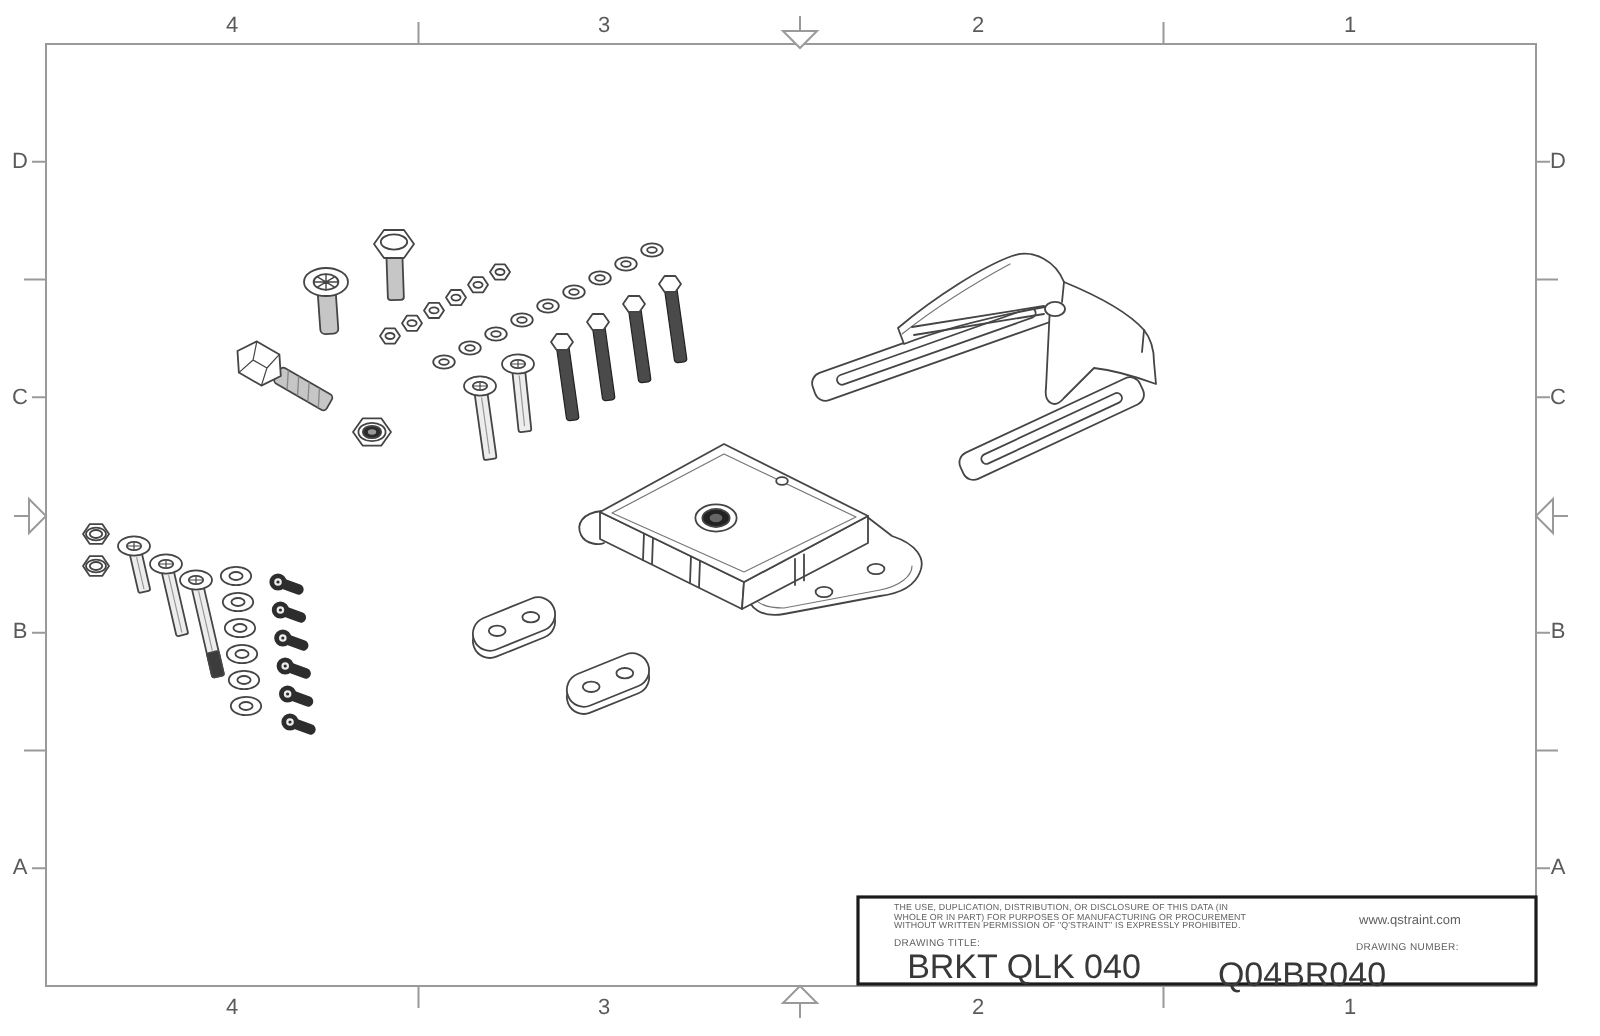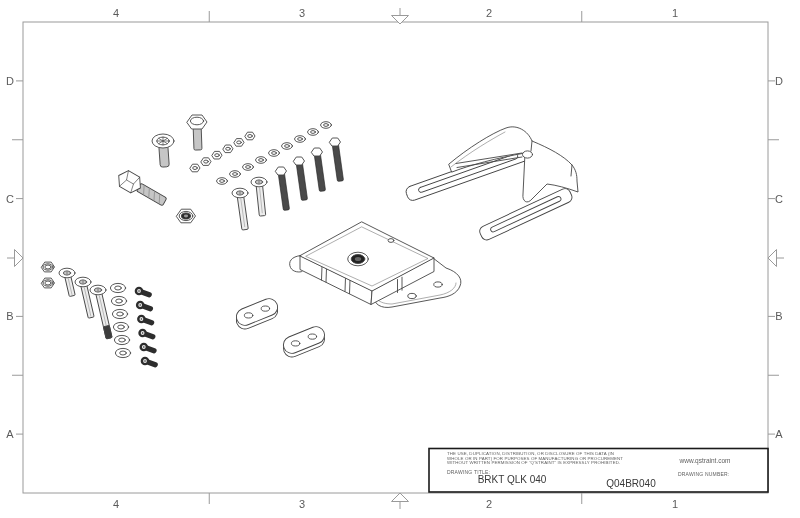--- a/index.html
+++ b/index.html
@@ -5,21 +5,21 @@
   html,body{margin:0;padding:0;background:#e8e8e8;}
   .page{position:relative;width:800px;height:518px;background:#ffffff;overflow:hidden;
         font-family:"Liberation Sans",sans-serif;}
   .page svg{position:absolute;left:0;top:0;}
   .lbl{position:absolute;color:#5a5a5a;font-size:11px;text-align:center;line-height:14px;}
   .lbl.side{width:16px;}
   .lbl.col{width:40px;}
   .tb-text{position:absolute;color:#5f5f5f;}
   .tb-legal{left:447px;top:452px;width:190px;font-size:4.4px;line-height:4.6px;letter-spacing:0.1px;}
   .tb-small{font-size:5px;letter-spacing:0.2px;}
-  .tb-big{font-size:10px;color:#383838;text-align:center;}
+  .tb-big{font-size:17px;color:#383838;text-align:center;}
 </style>
 </head>
 <body>
 
 <div class="page">
 
 <svg width="800" height="518" viewBox="0 0 800 518" xmlns="http://www.w3.org/2000/svg">
 
   <g stroke="#9a9a9a" stroke-width="1" fill="none">
     <rect x="23" y="22" width="745" height="471"></rect>
@@ -307,15 +307,15 @@
 
   <div class="tb-text tb-legal">
     <div>THE USE, DUPLICATION, DISTRIBUTION, OR DISCLOSURE OF THIS DATA (IN</div>
     <div>WHOLE OR IN PART) FOR PURPOSES OF MANUFACTURING OR PROCUREMENT</div>
     <div>WITHOUT WRITTEN PERMISSION OF "Q'STRAINT" IS EXPRESSLY PROHIBITED.</div>
   </div>
   <div class="tb-text tb-small" style="left:447px;top:468.5px;">DRAWING TITLE:</div>
   <div class="tb-text tb-big" style="left:452px;top:474px;width:120px;">BRKT QLK 040</div>
   <div class="tb-text" style="left:660px;top:456.5px;width:90px;font-size:6.5px;text-align:center;">www.qstraint.com</div>
   <div class="tb-text tb-small" style="left:678px;top:470.5px;">DRAWING NUMBER:</div>
-  <div class="tb-text tb-big" style="left:581px;top:478px;width:100px;">Q04BR040</div>
+  <div class="tb-text tb-big" style="left:601px;top:478px;width:100px;">Q04BR040</div>
 
 </div>
 
 </body></html>

